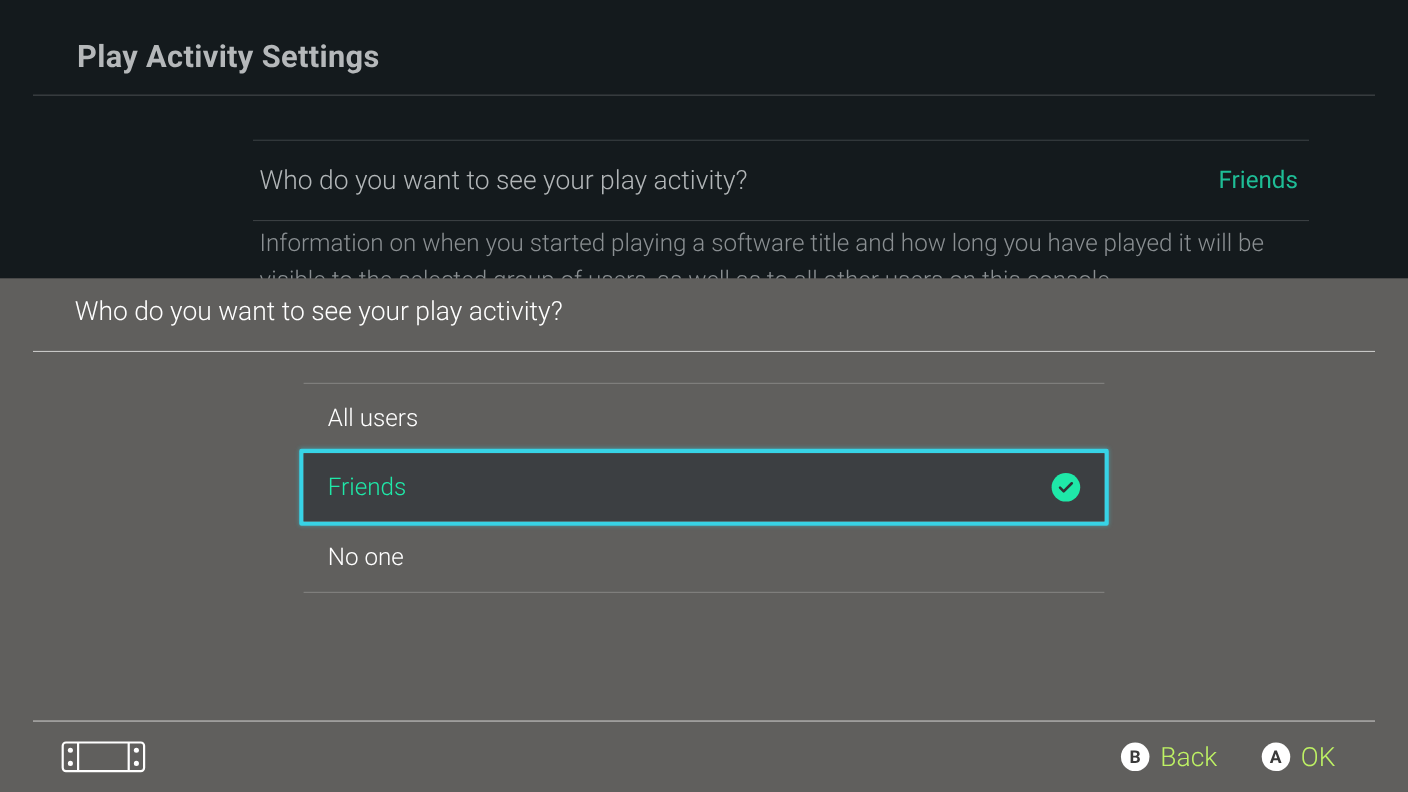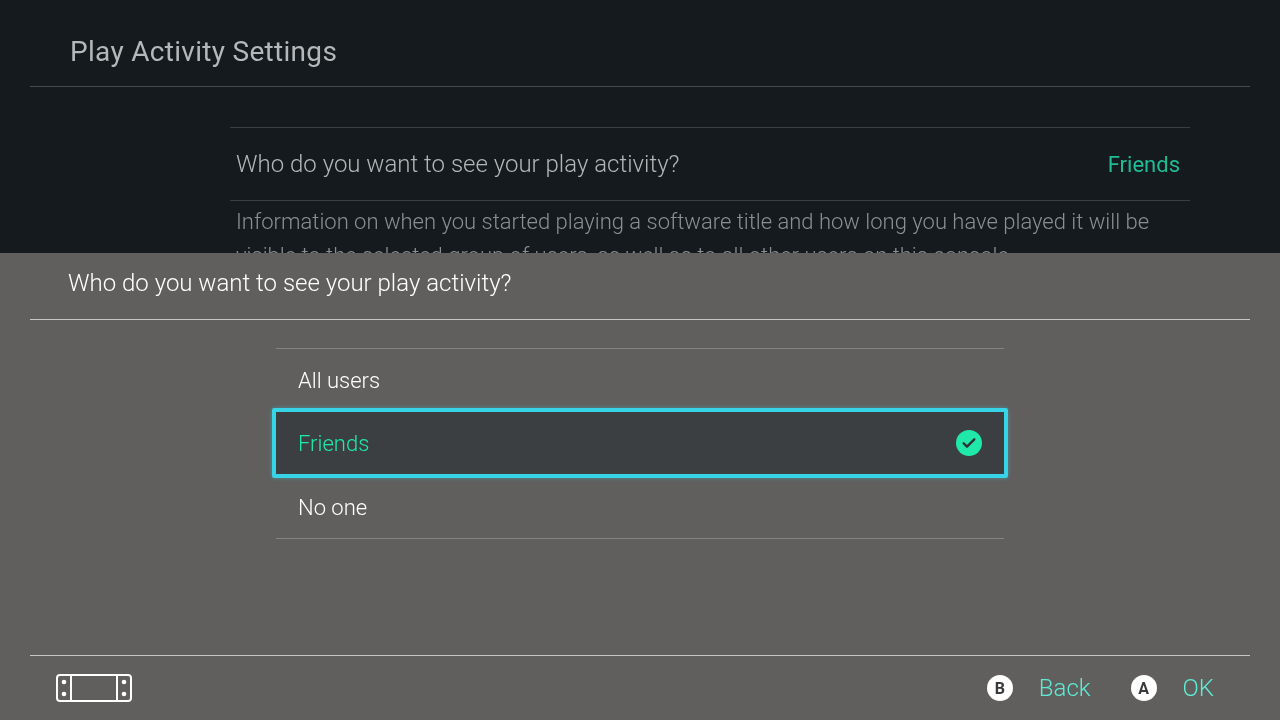--- a/index.html
+++ b/index.html
@@ -2,21 +2,21 @@
 <html><head>
 <meta charset="utf-8">
 <style>
   * { box-sizing: border-box; margin: 0; padding: 0; }
   html, body { width: 1280px; height: 720px; overflow: hidden; font-family: -apple-system, "Segoe UI", Roboto, Arial, sans-serif; }
   body { background: #2a2f33; color: #e8e8e8; position: relative; }
 
   
   .bg-page { position: absolute; inset: 0; background: #141a1d; }
   .bg-header { padding: 35px 70px 18px 70px; }
-  .bg-title { font-size: 28px; font-weight: 400; color: #b5b8ba; letter-spacing: 0.3px; }
+  .bg-title { font-size: 28px; font-weight: 700; color: #b5b8ba; letter-spacing: 0.3px; }
   .bg-header-sep { height: 1px; background: #454a4d; margin: 0 30px; }
   .bg-content { padding: 40px 90px 0 230px; }
   .bg-row-sep { height: 1px; background: #3a3f42; }
   .bg-setting-row { display: flex; justify-content: space-between; align-items: center; padding: 22px 10px 22px 6px; }
   .bg-setting-label { font-size: 24px; font-weight: 300; color: #b2b6b8; }
   .bg-setting-value { font-size: 22px; font-weight: 400; color: #1ebd96; }
   .bg-desc { color: #8a8f92; font-size: 22px; font-weight: 300; line-height: 1.55; padding: 4px 10px 0 6px; }
 
   
   .overlay { position: absolute; left: 0; right: 0; top: 253px; bottom: 0; background: #605f5d; }
@@ -42,21 +42,21 @@
   .check-icon { width: 26px; height: 26px; border-radius: 50%; background: #1fe8a8; display: flex; align-items: center; justify-content: center; }
   .check-icon svg { width: 16px; height: 16px; display: block; }
 
   
   .footer-sep { position: absolute; left: 30px; right: 30px; bottom: 64px; height: 1px; background: #c7c7c6; }
   .footer { position: absolute; left: 0; right: 0; bottom: 0; height: 64px; display: flex; align-items: center; justify-content: space-between; padding: 0 66px 0 54px; }
   .controller-icon svg { display: block; }
   .footer-buttons { display: flex; align-items: center; gap: 40px; }
   .footer-btn { display: flex; align-items: center; gap: 10px; }
   .btn-glyph { width: 26px; height: 26px; border-radius: 50%; background: #ffffff; color: #3a3a3a; font-weight: 700; font-size: 16px; display: flex; align-items: center; justify-content: center; }
-  .btn-label { font-size: 24px; font-weight: 300; color: #5eead4; margin-left: 16px; }
+  .btn-label { font-size: 24px; font-weight: 300; color: #bef264; }
 </style>
 </head>
 <body>
 
 <div class="bg-page">
   <div class="bg-header">
     <div class="bg-title">Play Activity Settings</div>
   </div>
   <div class="bg-header-sep"></div>
   <div class="bg-content">

